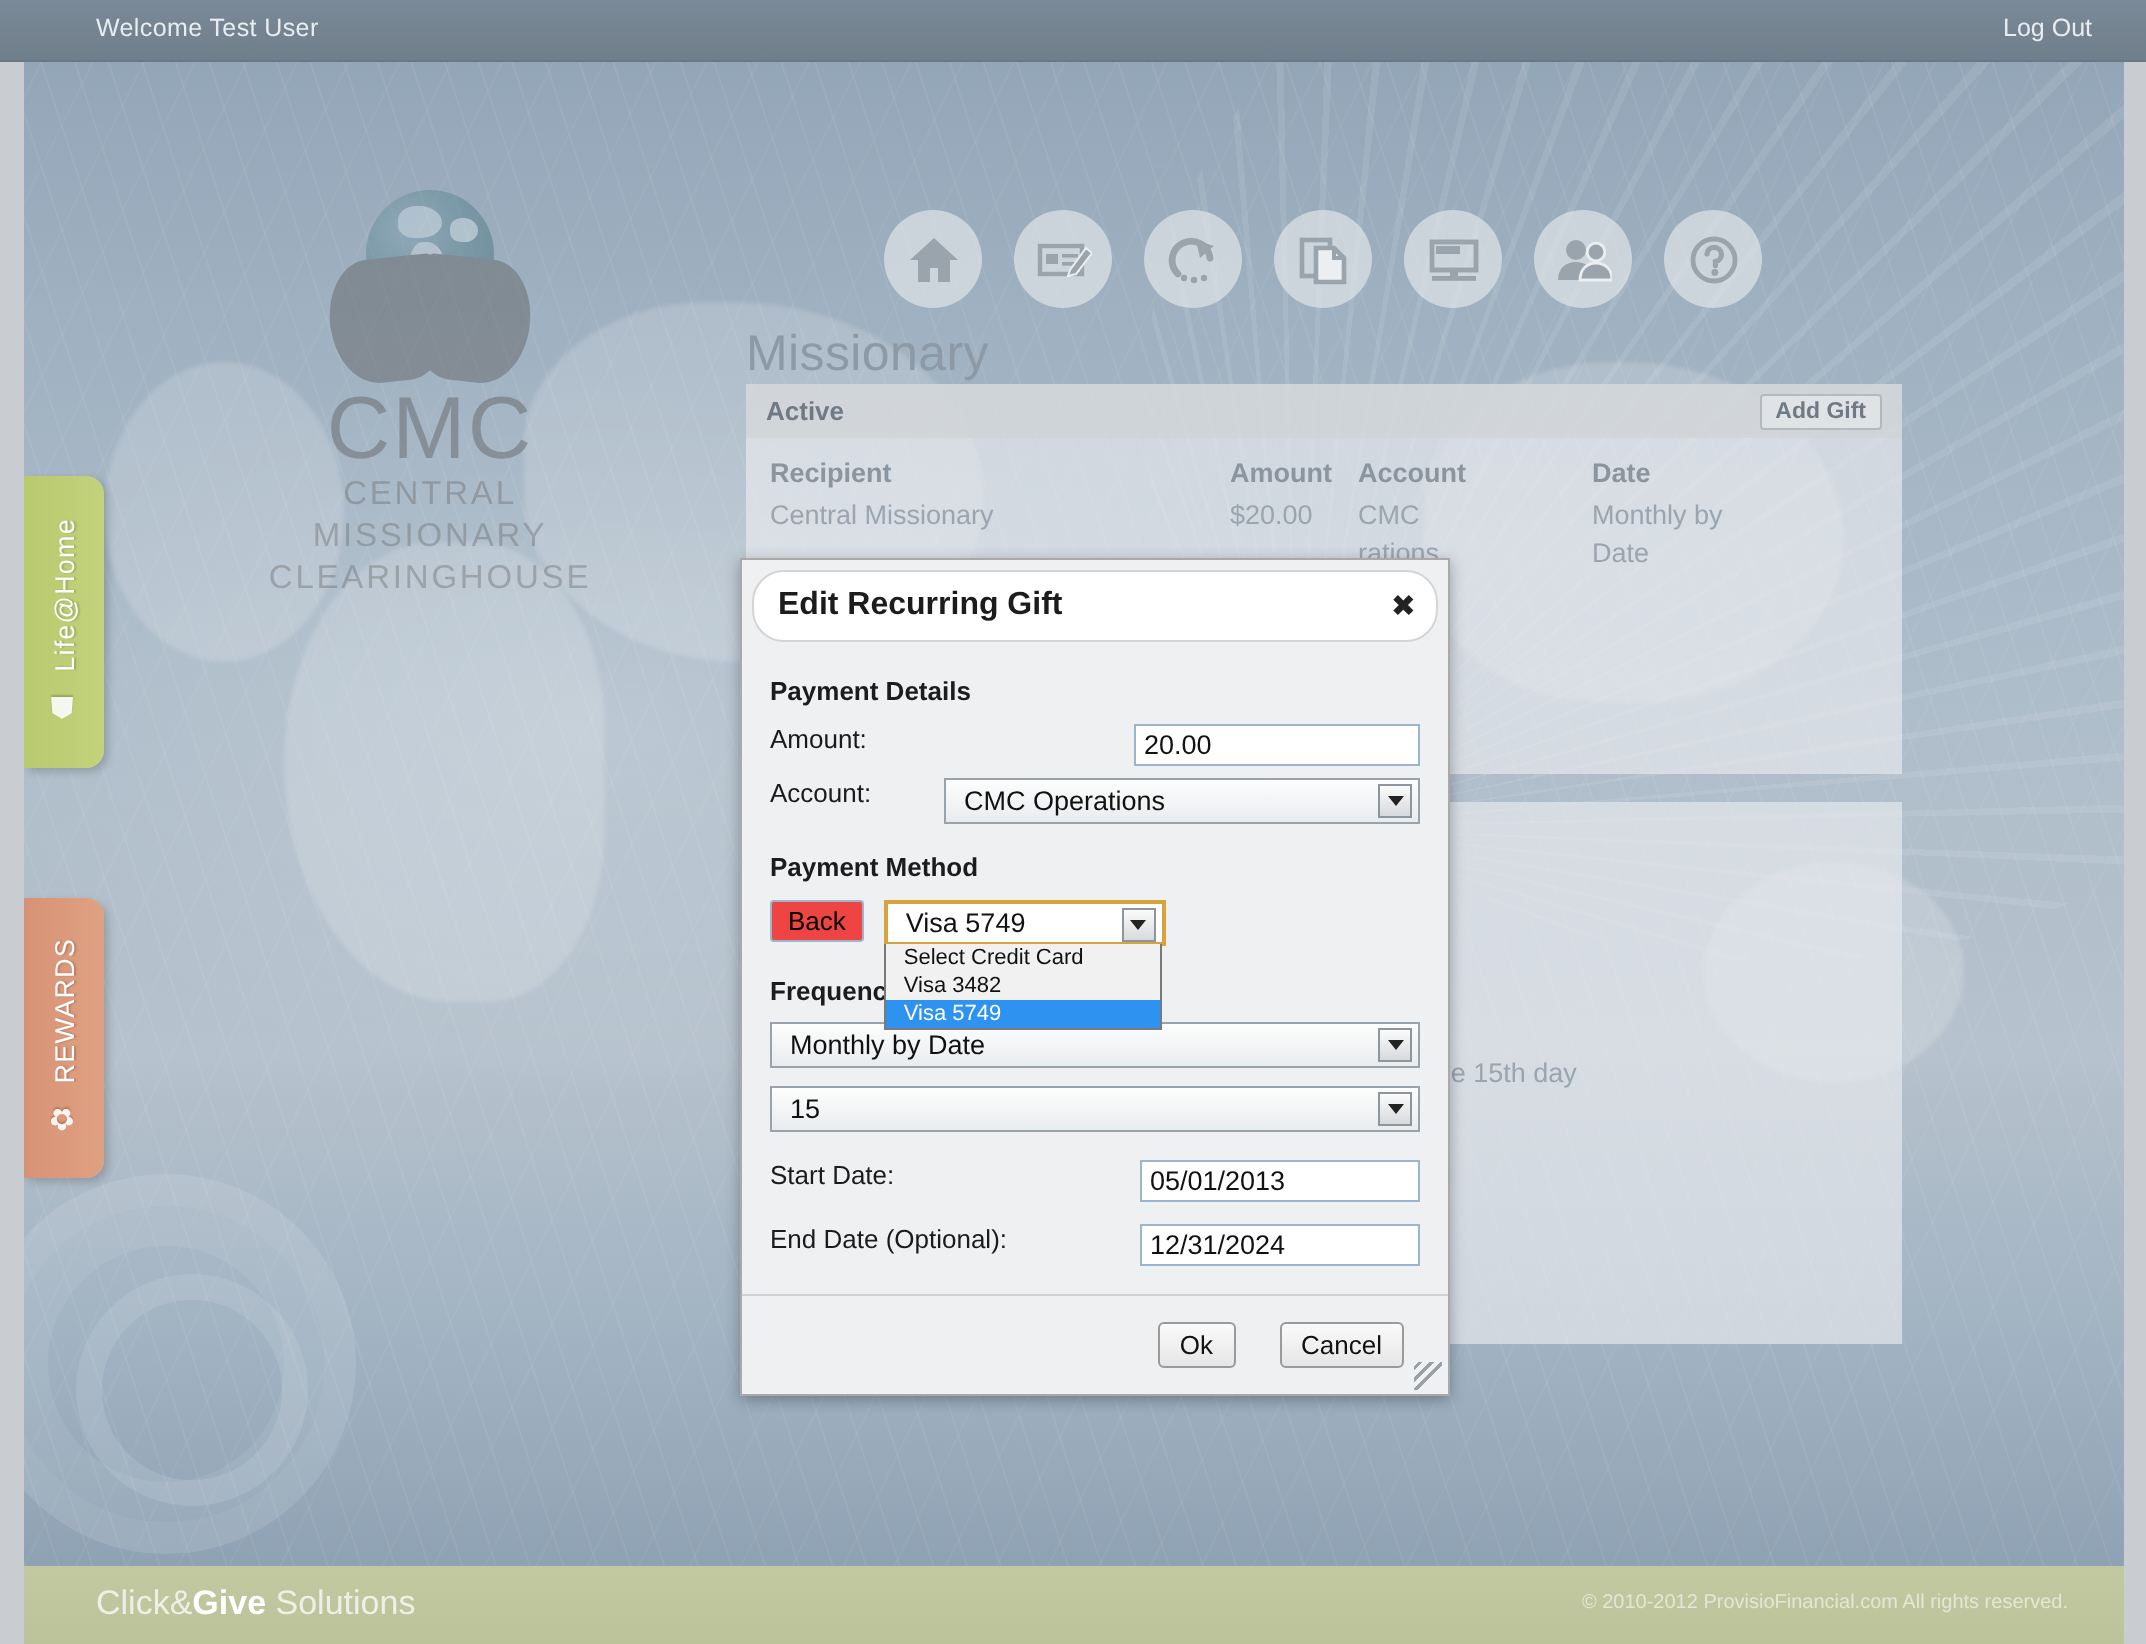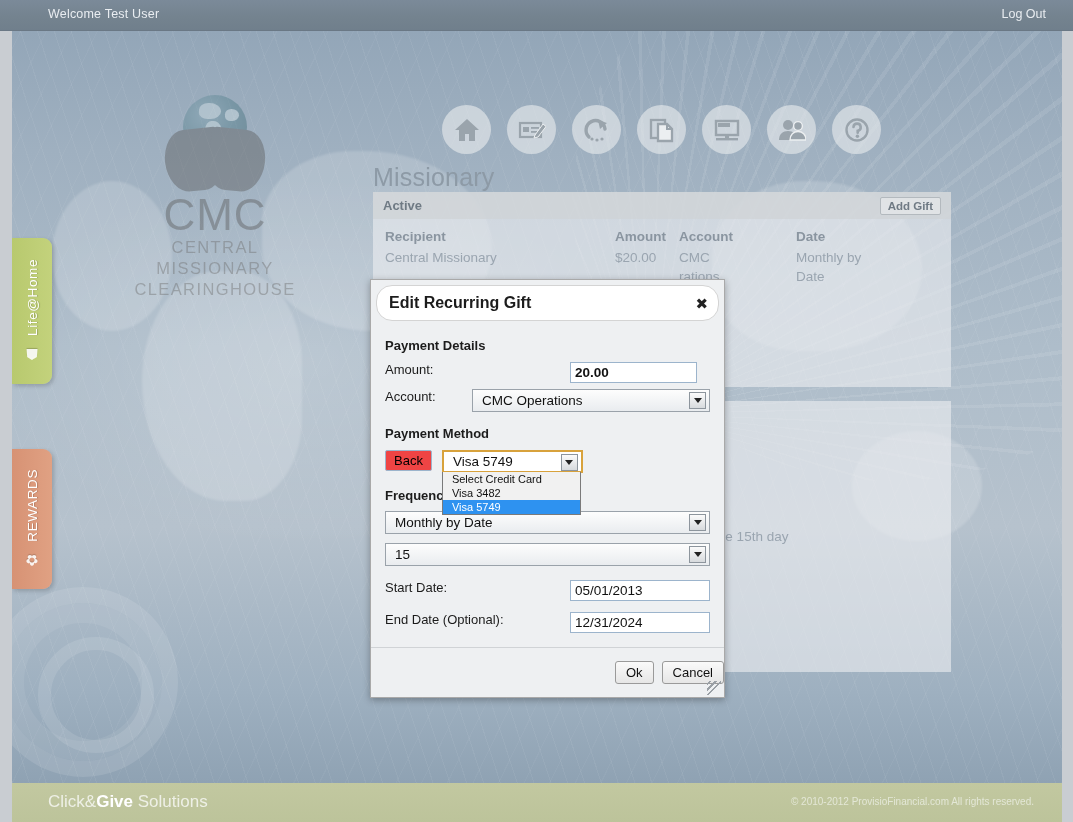--- a/index.html
+++ b/index.html
@@ -203,22 +203,22 @@
     position: absolute; left: 0; top: 22px; width: 139px;
     background: #f1f1f1; border: 1px solid #7a7a7a; border-top: none;
     z-index: 80;
   }
   .optlist div { font-size: 11px; color: #111; padding: 1px 6px 1px 9px; cursor: pointer; }
   .optlist div.sel-opt { background: #2e92f0; color: #fff; }
 
   .modal-ftr {
     position: absolute; left: 0; right: 0; bottom: 0; height: 50px;
     border-top: 1px solid #d0d3d6;
-    display: flex; align-items: center; justify-content: flex-end; gap: 8px;
-    padding-right: 0; background: #eef0f2;
+    display: flex; align-items: center; justify-content: flex-end; gap: 22px;
+    padding-right: 22px; background: #eef0f2;
   }
   .grip {
     position: absolute; right: 3px; bottom: 2px; width: 14px; height: 14px; cursor: nwse-resize;
     background:
       linear-gradient(-45deg, transparent 0 44%, #9aa0a6 44% 52%, transparent 52% 100%),
       linear-gradient(-45deg, transparent 0 64%, #9aa0a6 64% 72%, transparent 72% 100%),
       linear-gradient(-45deg, transparent 0 84%, #9aa0a6 84% 92%, transparent 92% 100%);
   }
 
   
@@ -409,21 +409,21 @@
     <div class="modal-hd">
       <span class="t">Edit Recurring Gift</span>
       <span class="x">✖</span>
     </div>
 
     <div class="modal-body">
       <div class="sec-hd">Payment Details</div>
 
       <div class="frow">
         <span class="lbl" style="width:185px;">Amount:</span>
-        <input class="txt" style="width: 127px; font-weight: bold;" value="20.00">
+        <input class="txt" style="width: 143px;" value="20.00">
       </div>
 
       <div class="frow">
         <span class="lbl" style="width:95px;">Account:</span>
         <div class="sel" style="width:259px;">
           <span>CMC Operations</span>
           <span class="arrow">
               <i></i>
             </span>
         </div>

